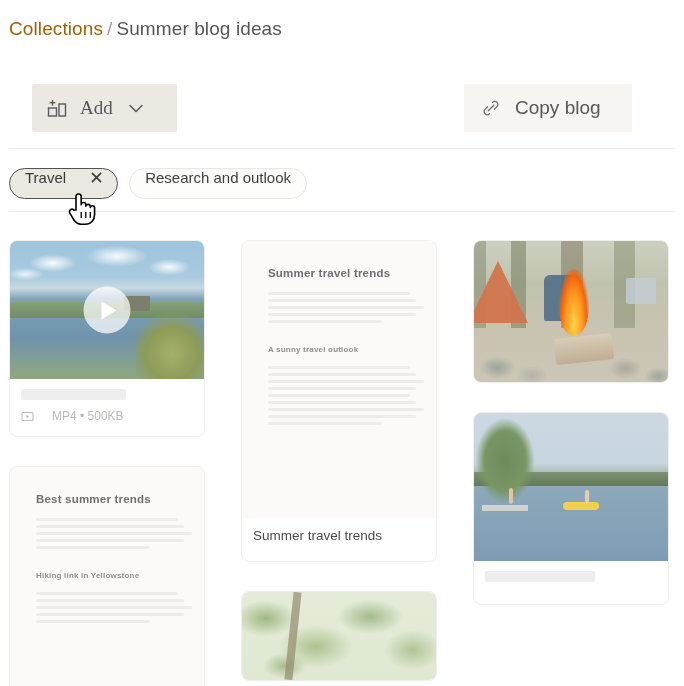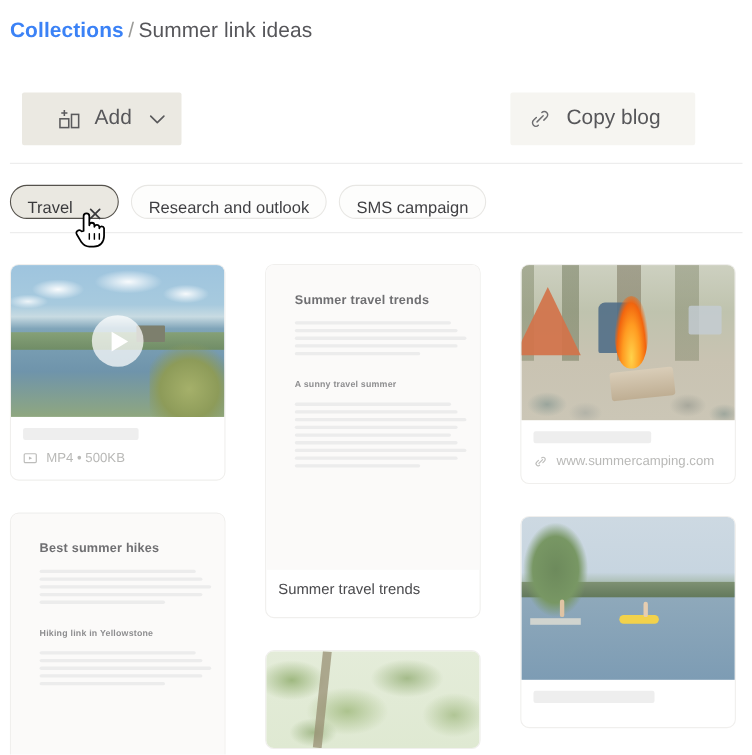--- a/index.html
+++ b/index.html
@@ -9,51 +9,51 @@
     font-family: "Liberation Sans", sans-serif;
     overflow: hidden;
   }
   .page { position: relative; width: 684px; height: 686px; }
 
   
   .breadcrumb {
     position: absolute; left: 9px; top: 18px;
     font-size: 19px; letter-spacing: .1px; white-space: nowrap;
   }
-  .crumb-root { color: #3b82f6; font-weight: bold; }
+  .crumb-root { color: #a16207; }
   .crumb-sep  { color: #9b9b98; margin: 0 4px; }
   .crumb-cur  { color: #56565a; }
 
   
   .toolbar { position: absolute; left: 0; top: 84px; width: 684px; height: 48px; }
   .btn {
     position: absolute; display: flex; align-items: center;
     background: #ebe9e2; border: none; border-radius: 2px;
     height: 48px; cursor: pointer; color: #57575a;
   }
-  .btn-add { left: 20px; width: 145px; padding: 0 32px; }
+  .btn-add { left: 32px; width: 145px; padding: 0 14px; font-family: Liberation Serif, serif; }
   .btn-copy { left: 464px; width: 168px; padding: 0 16px; background: #f6f5f1; }
   .btn-label { font-size: 19px; color: #57575a; }
   .ico { display: inline-flex; align-items: center; justify-content: center; }
   .ico-add { width: 22px; height: 22px; margin-right: 12px; }
   .ico-chev { width: 20px; height: 20px; margin-left: 13px; }
   .ico-link { width: 22px; height: 22px; margin-right: 13px; }
 
   
   .divider {
     position: absolute; left: 9px; width: 666px; height: 1px;
     background: #ececeb;
   }
   .divider-top { top: 148px; }
   .divider-bot { top: 211px; }
 
   
   .chips { position: absolute; left: 9px; top: 168px; display: flex; gap: 11px; }
   .chip {
-    display: flex; align-items: flex-end; gap: 15px;
+    display: flex; align-items: flex-start; gap: 25px;
     height: 31px; padding: 0 15px;
     border: 1px solid #e8e7e4; border-radius: 16px;
     background: #fdfdfc; color: #3f3f42;
     font-size: 15px; cursor: pointer; white-space: nowrap;
   }
   .chip.selected {
     background: #eae8e1; border: 1.5px solid #55524c; color: #3a3a3c;
   }
   .chip-x { width: 11px; height: 11px; }
 
@@ -67,21 +67,21 @@
     background: #ffffff;
     border: 1px solid #f0efed;
     border-radius: 8px;
     overflow: hidden;
     margin-bottom: 29px;
     cursor: pointer;
   }
   .card-media { position: relative; width: 100%; overflow: hidden; }
   .card-foot { padding: 10px 11px 13px 11px; }
   .ph-bar { height: 11px; border-radius: 2px; background: #eeeeee; margin-bottom: 9px; }
-  .meta { display: flex; align-items: center; gap: 8px; font-size: 12px; color: #b9b9b7; white-space: nowrap; }
+  .meta { display: flex; align-items: center; gap: 18px; font-size: 12px; color: #b9b9b7; white-space: nowrap; }
   .meta-ico { width: 13px; height: 13px; flex: 0 0 13px; }
   .card-title { font-size: 13.5px; color: #4a4a4d; margin-bottom: 5px; white-space: nowrap; overflow: hidden; }
 
   
   .thumb-video { height: 138px; background:
       linear-gradient(to bottom, #9ec4de 0%, #a7cade 26%, #c8dbe2 34%, #7fa4b8 42%, #6f94ab 70%, #8fa77f 100%); }
   .thumb-video .clouds {
     position: absolute; inset: 0;
     background:
       radial-gradient(ellipse 34px 13px at 22% 16%, rgba(255,255,255,.95), transparent 70%),
@@ -199,21 +199,21 @@
 
   
   .cursor { position: absolute; left: 64px; top: 188px; width: 34px; height: 40px; pointer-events: none; }
 </style>
 </head>
 <body>
 
 <div class="page">
 
   <div class="breadcrumb">
-    <span class="crumb-root">Collections</span><span class="crumb-sep">/</span><span class="crumb-cur">Summer link ideas</span>
+    <span class="crumb-root">Collections</span><span class="crumb-sep">/</span><span class="crumb-cur">Summer blog ideas</span>
   </div>
 
   <div class="toolbar">
 
     <div class="btn btn-add">
       <span class="ico ico-add">
         <svg viewBox="0 0 22 22" width="22" height="22" fill="none" stroke="#5a5a5c" stroke-width="1.4">
           <rect x="2.5" y="11" width="8" height="8"></rect>
           <rect x="13" y="7" width="6.5" height="12"></rect>
           <line x1="6.5" y1="3" x2="6.5" y2="8.5"></line>
@@ -248,23 +248,20 @@
       <span class="chip-x">
         <svg viewBox="0 0 11 11" width="11" height="11" fill="none" stroke="#3a3a3c" stroke-width="1.6" stroke-linecap="round">
           <line x1="1.4" y1="1.4" x2="9.6" y2="9.6"></line>
           <line x1="9.6" y1="1.4" x2="1.4" y2="9.6"></line>
         </svg>
       </span>
     </div>
     <div class="chip">
       <span>Research and outlook</span>
     </div>
-    <div class="chip">
-      <span>SMS campaign</span>
-    </div>
   </div>
 
   <div class="divider divider-bot"></div>
 
   <div class="grid">
 
     <div class="col col-1">
 
       <div class="card">
         <div class="card-media thumb-video">
@@ -285,21 +282,21 @@
                 <polygon points="5.3,5 8.3,6.5 5.3,8" fill="#bdbdbb" stroke="none"></polygon>
               </svg>
             </span>
             <span>MP4  •  500KB</span>
           </div>
         </div>
       </div>
 
       <div class="card">
         <div class="doc-prev" style="height:228px">
-          <div class="doc-h1">Best summer hikes</div>
+          <div class="doc-h1">Best summer trends</div>
           <div class="line" style="width:100%"></div>
           <div class="line" style="width:104%"></div>
           <div class="line" style="width:110%"></div>
           <div class="line" style="width:104%"></div>
           <div class="line" style="width:80%"></div>
           <div class="doc-h2">Hiking link in Yellowstone</div>
           <div class="line" style="width:100%"></div>
           <div class="line" style="width:104%"></div>
           <div class="line" style="width:110%"></div>
           <div class="line" style="width:104%"></div>
@@ -311,21 +308,21 @@
     <div class="col col-2">
 
       <div class="card">
         <div class="doc-prev" style="height:277px">
           <div class="doc-h1">Summer travel trends</div>
           <div class="line" style="width:100%"></div>
           <div class="line" style="width:104%"></div>
           <div class="line" style="width:110%"></div>
           <div class="line" style="width:104%"></div>
           <div class="line" style="width:80%"></div>
-          <div class="doc-h2">A sunny travel summer</div>
+          <div class="doc-h2">A sunny travel outlook</div>
           <div class="line" style="width:100%"></div>
           <div class="line" style="width:104%"></div>
           <div class="line" style="width:110%"></div>
           <div class="line" style="width:104%"></div>
           <div class="line" style="width:100%"></div>
           <div class="line" style="width:104%"></div>
           <div class="line" style="width:110%"></div>
           <div class="line" style="width:104%"></div>
           <div class="line" style="width:80%"></div>
         </div>
@@ -347,33 +344,20 @@
       <div class="card">
         <div class="card-media thumb-fire">
           <div class="trees"></div>
           <div class="tent"></div>
           <div class="chair"></div>
           <div class="person"></div>
           <div class="rocks"></div>
           <div class="log"></div>
           <div class="flame"></div>
         </div>
-        <div class="card-foot">
-          <div class="ph-bar" style="width:107px"></div>
-          <div class="meta">
-            <span class="meta-ico">
-              <svg viewBox="0 0 13 13" width="13" height="13" fill="none" stroke="#bdbdbb" stroke-width="1.05" stroke-linecap="round">
-                <path d="M7.4 3.2a1.9 1.9 0 1 1 2.7 2.7L8.5 7.5"></path>
-                <path d="M5.6 9.8a1.9 1.9 0 1 1-2.7-2.7L4.5 5.5"></path>
-                <path d="M4.9 8.2l3.4-3.4"></path>
-              </svg>
-            </span>
-            <span>www.summercamping.com</span>
-          </div>
-        </div>
       </div>
 
       <div class="card">
         <div class="card-media thumb-lake">
           <div class="far-trees"></div>
           <div class="pine"></div>
           <div class="dock"></div>
           <div class="swimmer1"></div>
           <div class="kayak"></div>
           <div class="swimmer2"></div>

